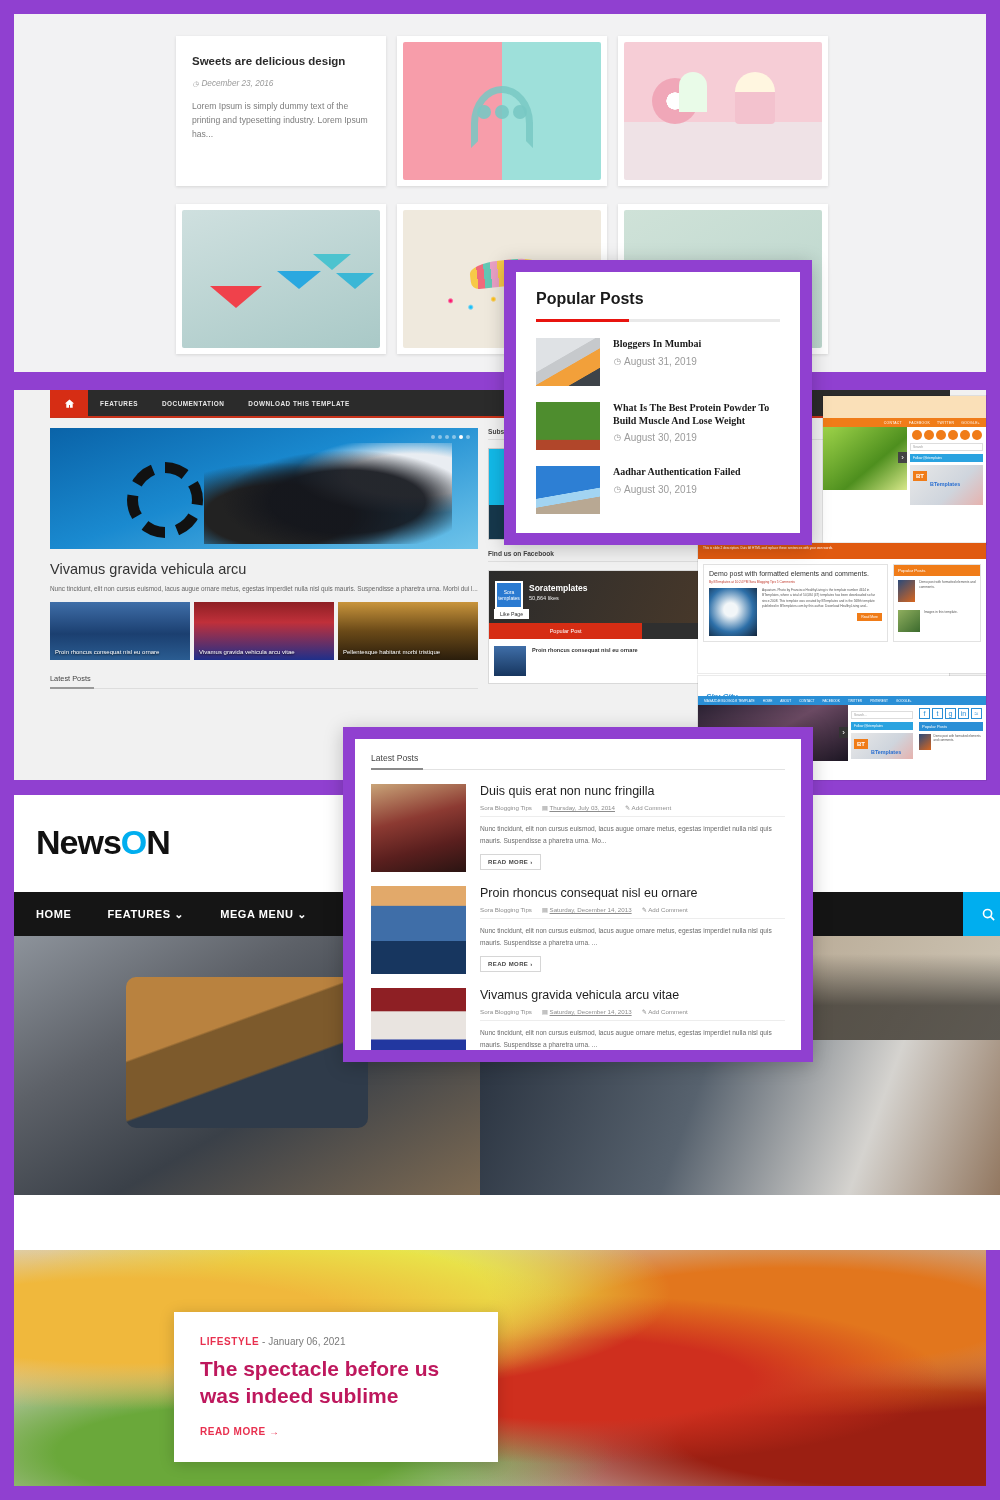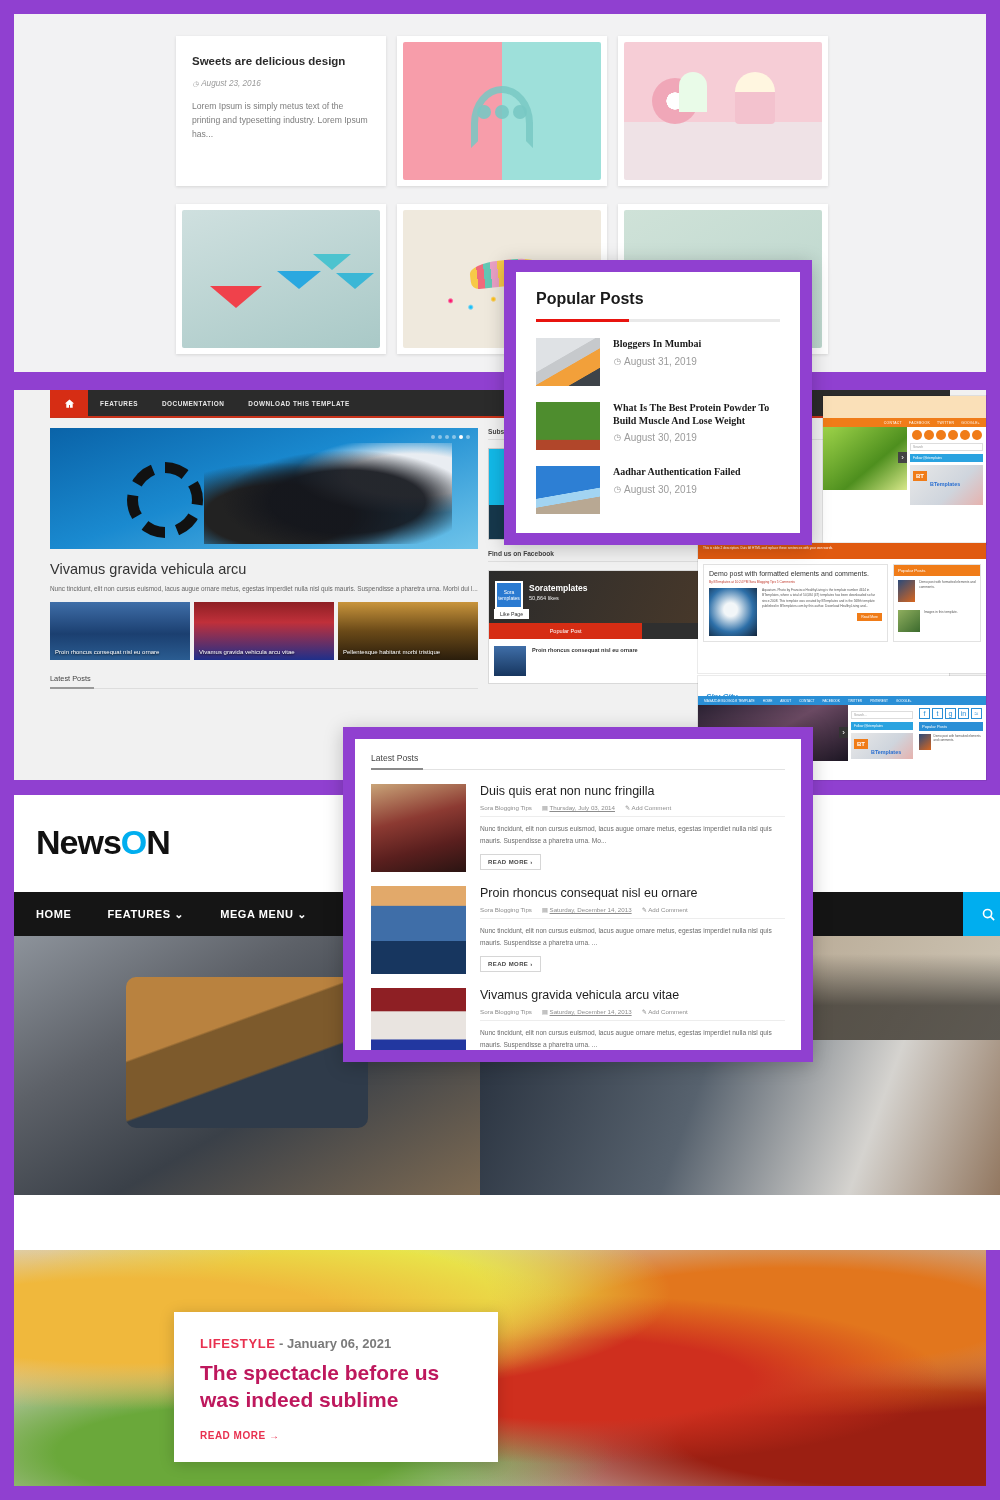--- a/index.html
+++ b/index.html
@@ -212,21 +212,21 @@
       radial-gradient(ellipse at 12% 30%, #f0b83c 0 18%, rgba(240,184,60,0) 38%),
       radial-gradient(ellipse at 34% 18%, #e8e54a 0 16%, rgba(232,229,74,0) 36%),
       radial-gradient(ellipse at 58% 55%, #cf2f1e 0 22%, rgba(207,47,30,0) 46%),
       radial-gradient(ellipse at 80% 28%, #e2761d 0 20%, rgba(226,118,29,0) 42%),
       radial-gradient(ellipse at 22% 86%, #6aa83a 0 16%, rgba(106,168,58,0) 36%),
       radial-gradient(ellipse at 92% 80%, #9b1f12 0 18%, rgba(155,31,18,0) 40%),
       linear-gradient(140deg,#d8d6d2 0%,#bdbab5 100%);
   }
   .leafcard{ position:absolute; left:160px; top:62px; width:324px; height:150px;
     background:#fff; box-shadow:0 2px 14px rgba(0,0,0,.18); padding:24px 26px; }
-  .leafcard .kicker{ font-size:13px;font-weight:bold; }
+  .leafcard .kicker{ font-size:10px; }
   .leafcard .kicker b{ color:#e8304f; letter-spacing:.6px; }
   .leafcard .kicker span{ color:#7a7a7a; }
   .leafcard h2{ font-size:21px; color:#be185d; line-height:1.3; margin-top:8px; font-weight:bold;}
   .leafcard .more{ margin-top:16px; color:#e8304f; font-size:10px; font-weight:bold; letter-spacing:.5px;}
 
   
   #ov-popular{ position:absolute; left:504px; top:260px; width:308px; height:285px;
     background:#9040d0; padding:12px; box-shadow:0 3px 18px rgba(0,0,0,.22); }
   #ov-popular .inner{ background:#fff; height:100%; padding:18px 20px; }
   #ov-popular h2{ font-size:16px; color:#1a1a1a; font-weight:bold; }
@@ -262,23 +262,23 @@
 </head>
 <body>
 
 <div class="sec" id="sec1">
   <div class="grid">
 
     <div class="card text">
       <h3>Sweets are delicious design</h3>
       <div class="meta">
         <span class="clk">◷</span>
-        <span>August 23, 2016</span>
-      </div>
-      <p>Lorem Ipsum is simply metus text of the printing and typesetting industry. Lorem Ipsum has...</p>
+        <span>December 23, 2016</span>
+      </div>
+      <p>Lorem Ipsum is simply dummy text of the printing and typesetting industry. Lorem Ipsum has...</p>
     </div>
 
     <div class="card">
       <div class="thumb img-head"></div>
     </div>
 
     <div class="card">
       <div class="thumb img-cake"></div>
     </div>
 

